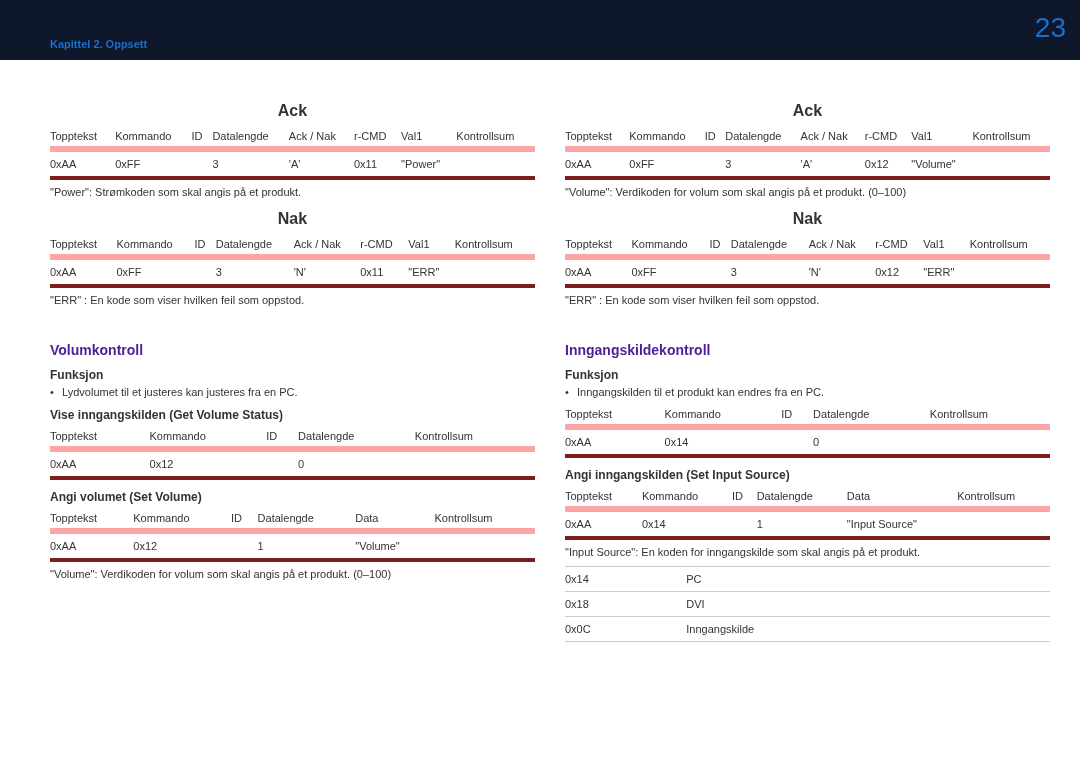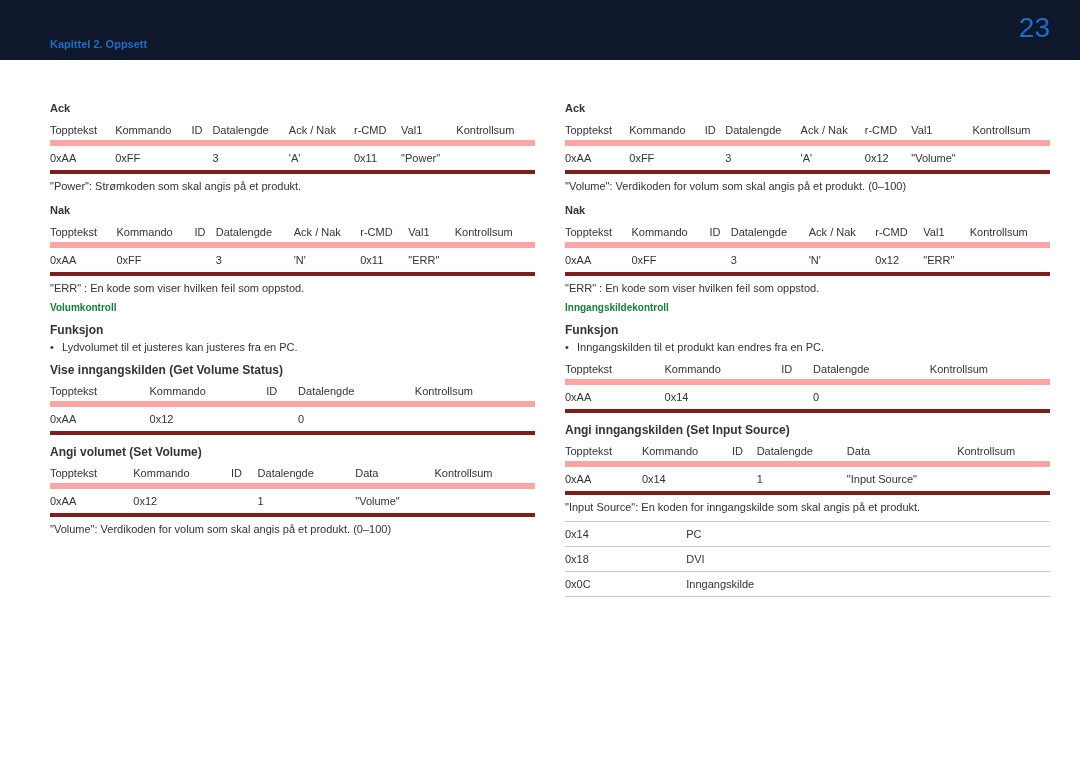--- a/index.html
+++ b/index.html
@@ -21,44 +21,45 @@
   .chapter {
     position: absolute;
     left: 50px;
     top: 38px;
     color: #1a6fcc;
     font-size: 11px;
     font-weight: bold;
   }
   .page-num {
     position: absolute;
-    right: 30px;
+    right: 14px;
     top: 12px;
     color: #1a6fcc;
     font-size: 28px;
     font-weight: 300;
   }
   .content {
     display: flex;
     padding: 30px 30px 0 50px;
     gap: 30px;
   }
   .col {
     flex: 1;
   }
   .h-ack {
     font-weight: bold;
-    font-size: 11px;
+    font-size: 16px;
     margin: 12px 0 6px 0;
+    text-align: center;
   }
   .h-section {
-    color: #15803d;
-    font-size: 10px;
+    color: #4c1d95;
+    font-size: 14px;
     font-weight: bold;
-    margin: 8px 0 6px 0;
+    margin: 36px 0 6px 0;
   }
   .h-sub {
     font-weight: bold;
     font-size: 12px;
     margin: 10px 0 4px 0;
   }
   .bullet {
     font-size: 11px;
     margin: 4px 0 6px 0;
     padding-left: 12px;

